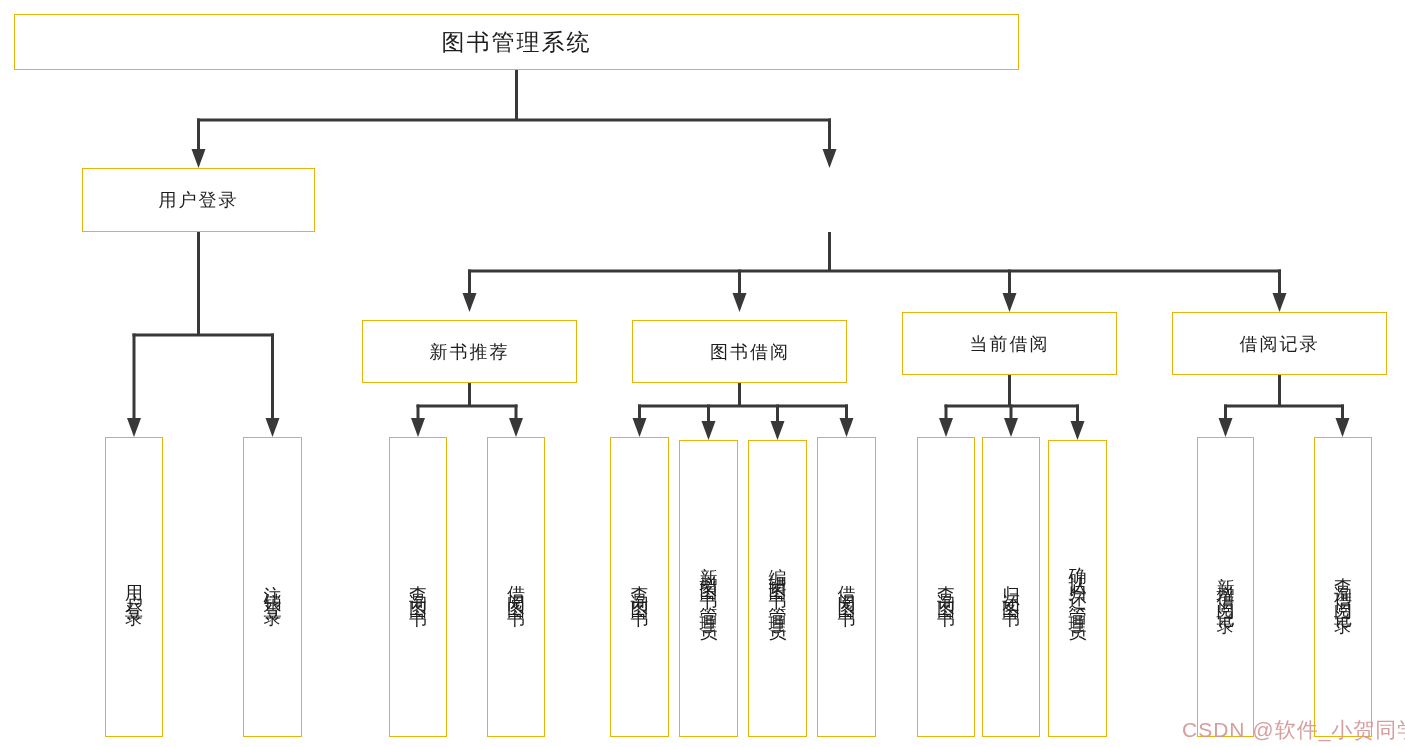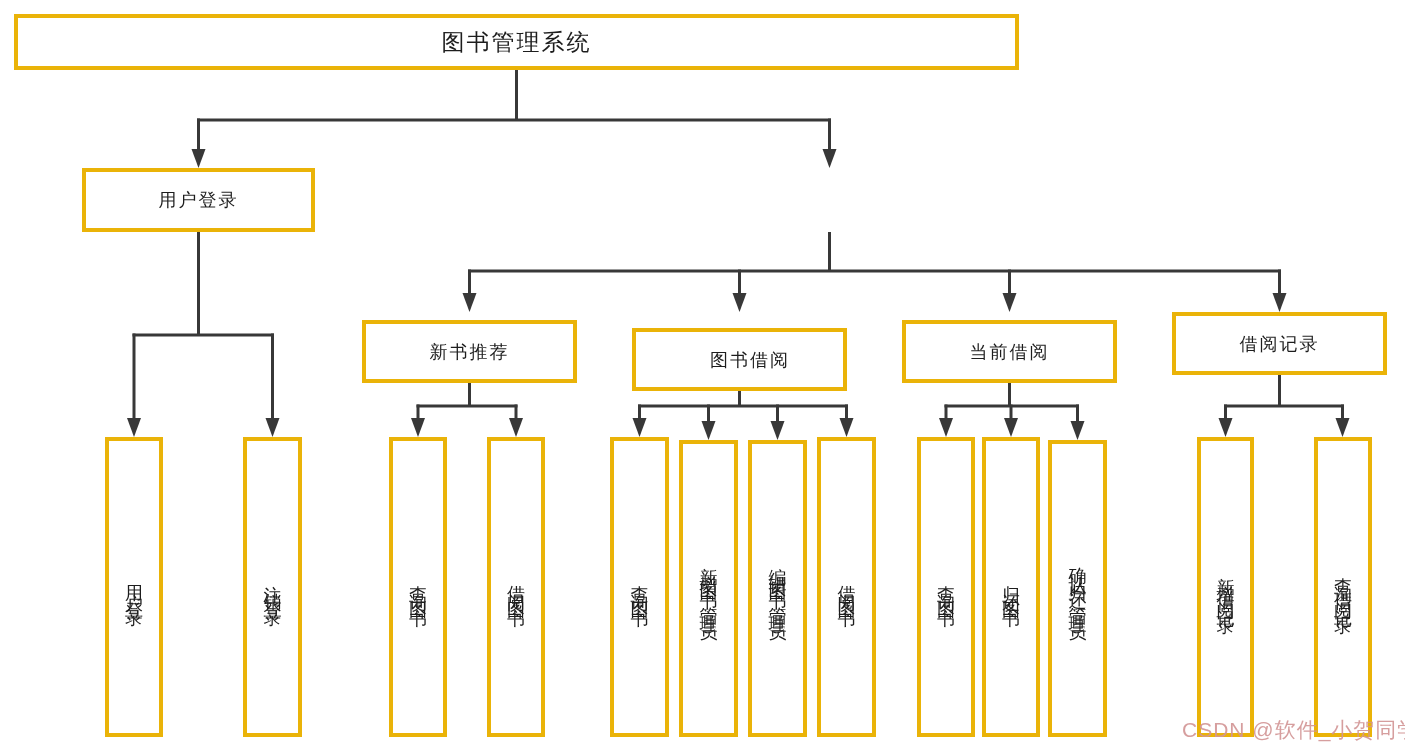--- a/index.html
+++ b/index.html
@@ -18,21 +18,21 @@
   .wires {
     position: absolute;
     left: 0;
     top: 0;
     z-index: 1;
   }
   .node {
     position: absolute;
     box-sizing: border-box;
     background: #ffffff;
-    border: 4px solid #eab308;
+    border: 1px solid #eab308;
     display: flex;
     align-items: center;
     justify-content: center;
     color: #1d1d1d;
     z-index: 2;
   }
   .node .lbl {
     font-size: 18px;
     letter-spacing: 2px;
     white-space: nowrap;
@@ -142,24 +142,24 @@
     <span class="lbl">图书管理系统</span>
   </div>
 
   <div class="node" style="left:82px; top:168px; width:233px; height:64px;">
     <span class="lbl">用户登录</span>
   </div>
 
   <div class="node" style="left:362px; top:312px; width:215px; height:63px;margin-top:8px;">
     <span class="lbl">新书推荐</span>
   </div>
-  <div class="node" style="left:632px; top:328px; width:215px; height:63px;padding-left:21px;">
+  <div class="node" style="left:632px; top:320px; width:215px; height:63px;padding-left:21px;">
     <span class="lbl">图书借阅</span>
   </div>
-  <div class="node" style="left:902px; top:320px; width:215px; height:63px;">
+  <div class="node" style="left:902px; top:312px; width:215px; height:63px;">
     <span class="lbl">当前借阅</span>
   </div>
   <div class="node" style="left:1172px; top:312px; width:215px; height:63px;">
     <span class="lbl">借阅记录</span>
   </div>
 
   <div class="node vnode" style="left:105px; top:437px; width:58px; height:300px;">
     <span class="lbl">用户登录</span>
   </div>
   <div class="node vnode" style="left:243px; top:437px; width:59px; height:300px;">

